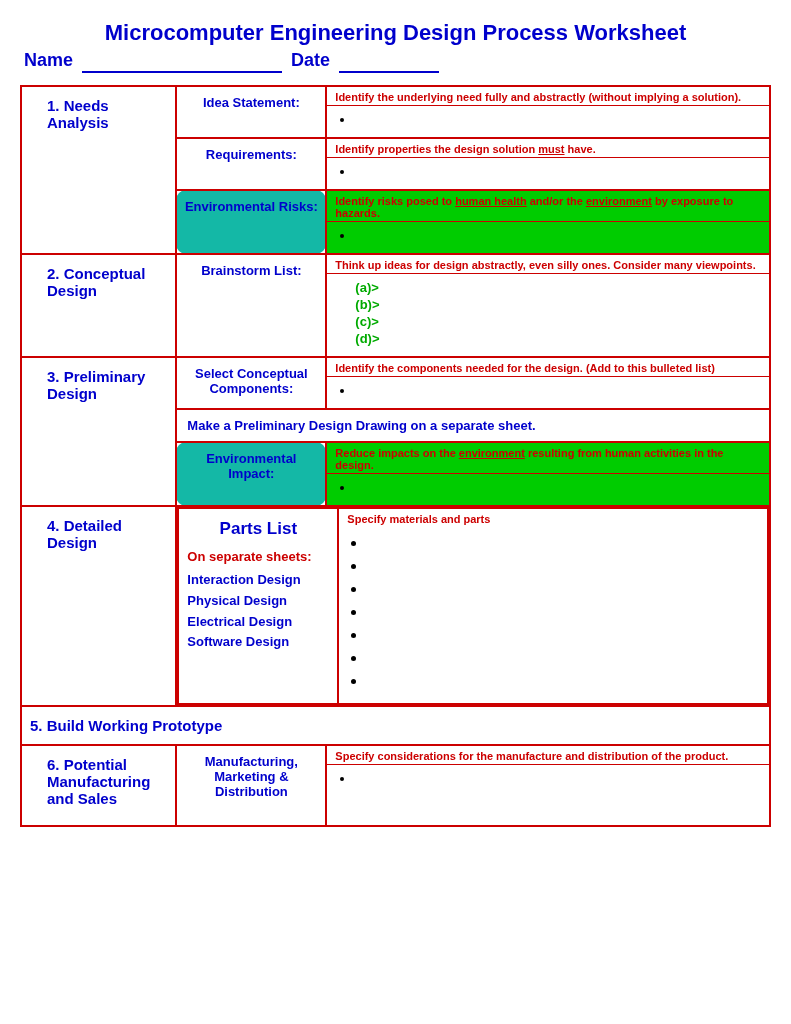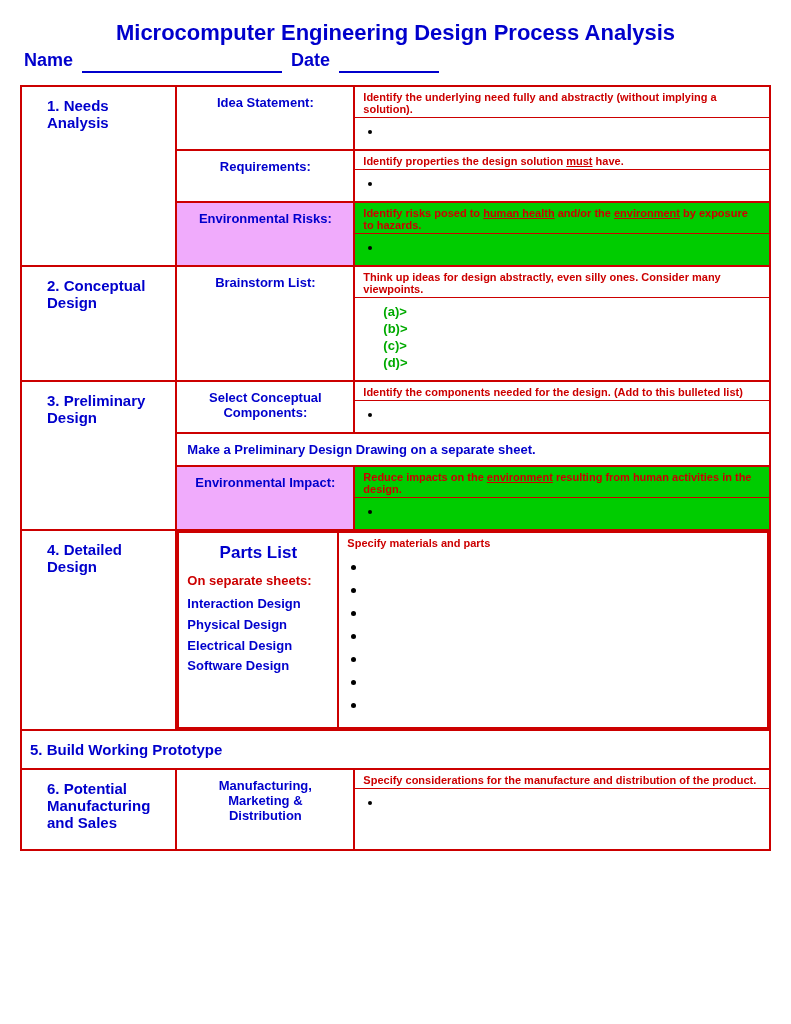--- a/index.html
+++ b/index.html
@@ -51,22 +51,23 @@
       padding: 10px 25px;
       width: 130px;
       vertical-align: middle;
     }
     .middle-label {
       color: #0000cc;
       font-weight: bold;
       font-size: 13px;
       text-align: center;
       padding: 8px 6px;
-      width: 178px;
+      width: 150px;
       vertical-align: middle;
+      border-radius: 10px;
     }
     .content-cell {
       padding: 0;
       vertical-align: top;
     }
     .content-top {
       color: #cc0000;
       font-size: 11px;
       font-weight: bold;
       padding: 4px 8px 2px 8px;
@@ -77,21 +78,21 @@
       font-size: 13px;
       color: #000;
     }
     .content-body ul {
       padding-left: 20px;
     }
     .content-body li {
       margin: 2px 0;
     }
     .green-cell {
-      background-color: #f0abfc;
+      background-color: #14b8a6;
     }
     .green-cell .content-top {
       color: #cc0000;
       background-color: #00cc00;
       border-bottom: 1px solid #cc0000;
     }
     .green-cell .content-body {
       background-color: #00cc00;
     }
     .brainstorm-list {
@@ -116,21 +117,21 @@
       font-size: 15px;
       padding: 10px 8px;
     }
     .underline-text {
       text-decoration: underline;
     }
   </style>
 </head>
 <body>
 
-<h1 class="page-title">Microcomputer Engineering Design Process Analysis</h1>
+<h1 class="page-title">Microcomputer Engineering Design Process Worksheet</h1>
 <div class="name-date-row">
   <span>Name</span>
   <span class="name-line">&nbsp;</span>
   <span>Date</span>
   <span class="date-line">&nbsp;</span>
 </div>
 
 <table class="main-table">
 
   <tbody>

